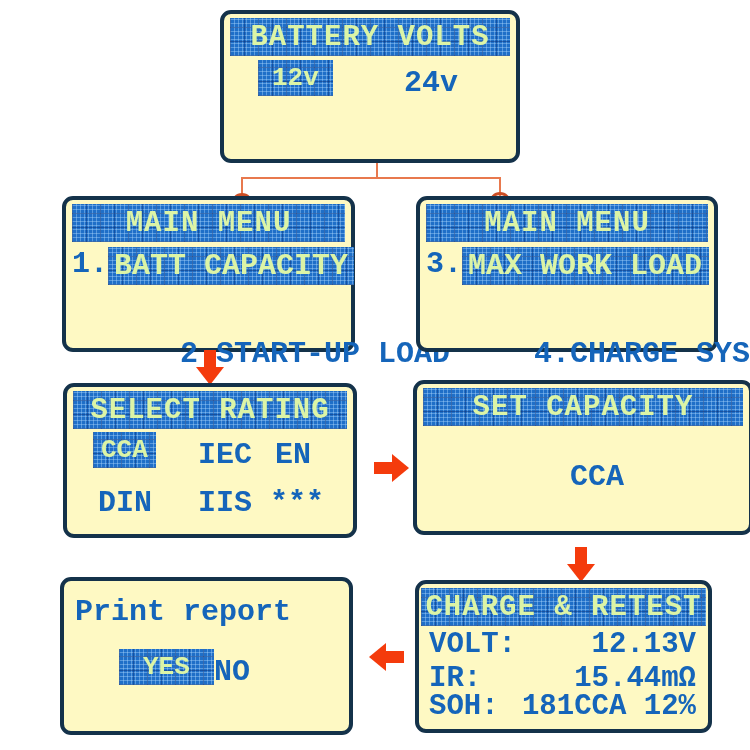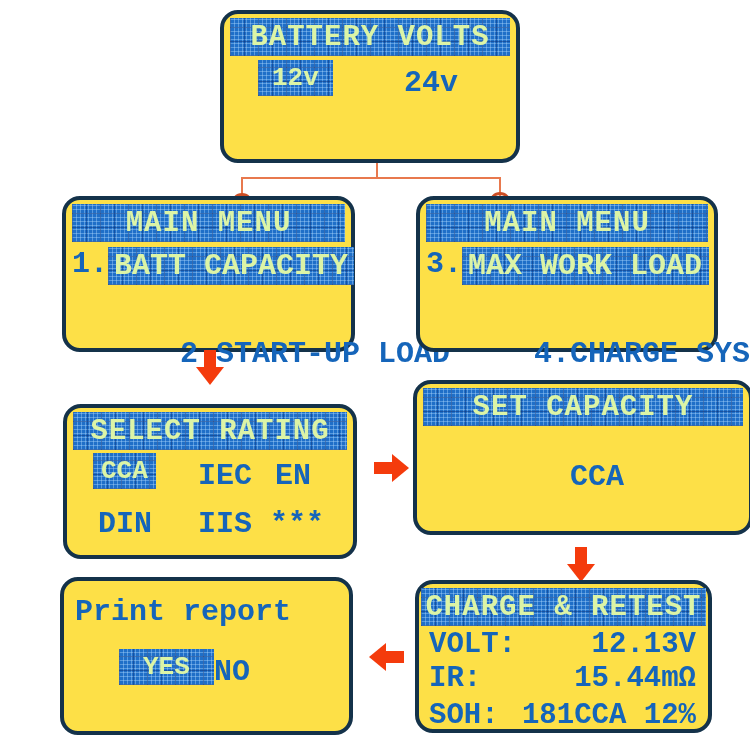--- a/index.html
+++ b/index.html
@@ -2,21 +2,21 @@
 <html><head>
 <meta charset="utf-8">
 <style>
   html,body{margin:0;padding:0;background:#ffffff;}
   .canvas{
     position:relative;width:750px;height:750px;background:#ffffff;overflow:hidden;
     font-family:"Liberation Mono","DejaVu Sans Mono",monospace;font-weight:bold;
   }
   
   .panel{
-    position:absolute;background:#fde047;border:4px solid #14324a;border-radius:18px;
+    position:absolute;background:#fef9c3;border:4px solid #14324a;border-radius:11px;
     box-sizing:border-box;
   }
   .bluepx{
     background-color:#1f6fc8;
     background-image:
       repeating-linear-gradient(90deg, rgba(10,46,116,.45) 0 1px, transparent 1px 14px),
       repeating-linear-gradient(0deg,  rgba(10,46,116,.45) 0 1px, transparent 1px 14px),
       repeating-linear-gradient(90deg, rgba(175,218,255,.40) 0 1px, transparent 1px 4px),
       repeating-linear-gradient(0deg,  rgba(175,218,255,.40) 0 1px, transparent 1px 4px);
   }
@@ -86,21 +86,21 @@
     <div class="line" style="top:103px;">
       <span>4.CHARGE SYSTEM</span>
     </div>
   </div>
 
   <div class="arrow-down" style="left:196px;top:350px;">
     <div class="shaft"></div>
       <div class="head"></div>
   </div>
 
-  <div class="panel" style="left:63px;top:383px;width:294px;height:155px;margin-top:21px;">
+  <div class="panel" style="left:63px;top:383px;width:294px;height:155px;">
     <div class="bar bluepx"><span>SELECT RATING</span></div>
     <span class="hlbox bluepx" style="left:26px;top:45px;padding:3px 8px;">CCA</span>
     <span class="abs" style="left:131px;top:51px;">IEC</span>
     <span class="abs" style="left:208px;top:51px;">EN</span>
     <span class="abs" style="left:31px;top:99px;">DIN</span>
     <span class="abs" style="left:131px;top:99px;">IIS</span>
     <span class="abs" style="left:203px;top:99px;">***</span>
   </div>
 
   <div class="arrow-h" style="left:374px;top:454px;">
@@ -121,21 +121,21 @@
   <div class="panel" style="left:415px;top:580px;width:297px;height:153px;">
     <div class="bar full bluepx"><span>CHARGE &amp; RETEST</span></div>
     <div class="line kv" style="top:44px;">
       <span>VOLT:</span>
       <span>12.13V</span>
     </div>
     <div class="line kv" style="top:78px;">
       <span>IR:</span>
       <span>15.44mΩ</span>
     </div>
-    <div class="line kv" style="top:115px;text-align:center;">
+    <div class="line kv" style="top:106px;text-align:center;">
       <span>SOH:</span>
       <span>181CCA 12%</span>
     </div>
   </div>
 
   <div class="arrow-h" style="left:369px;top:643px;">
     <div class="head-l"></div>
       <div class="shaft"></div>
   </div>
 

